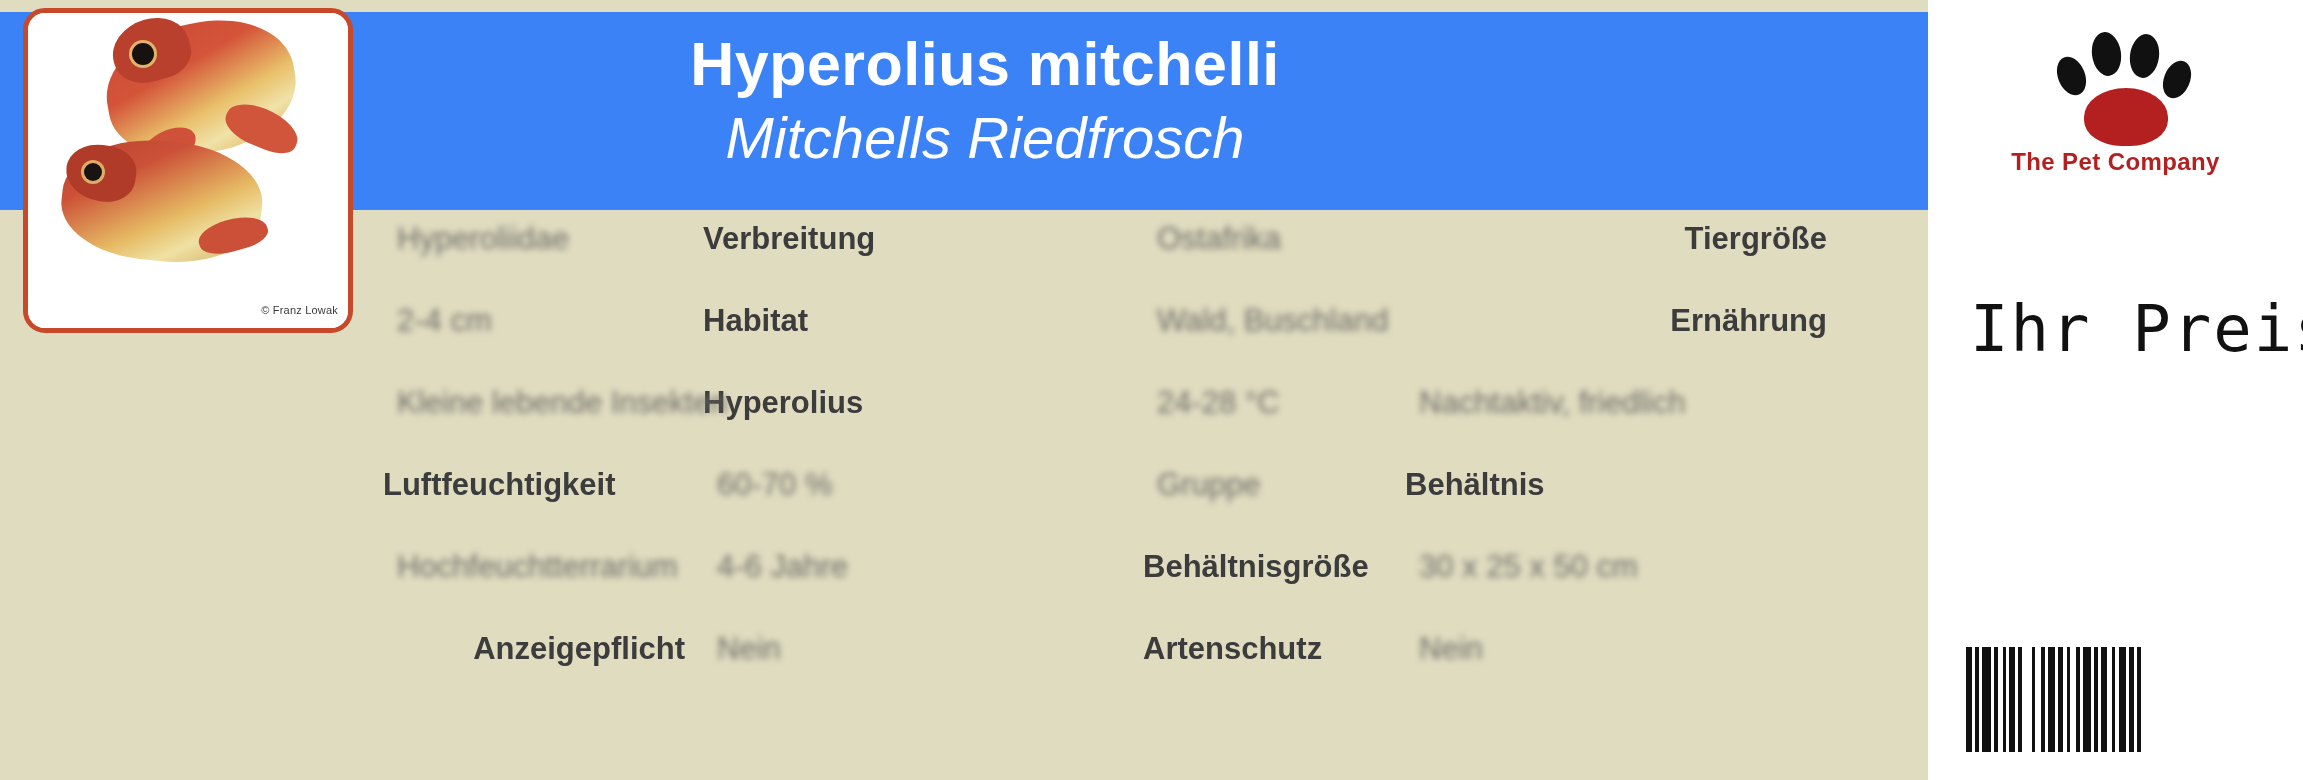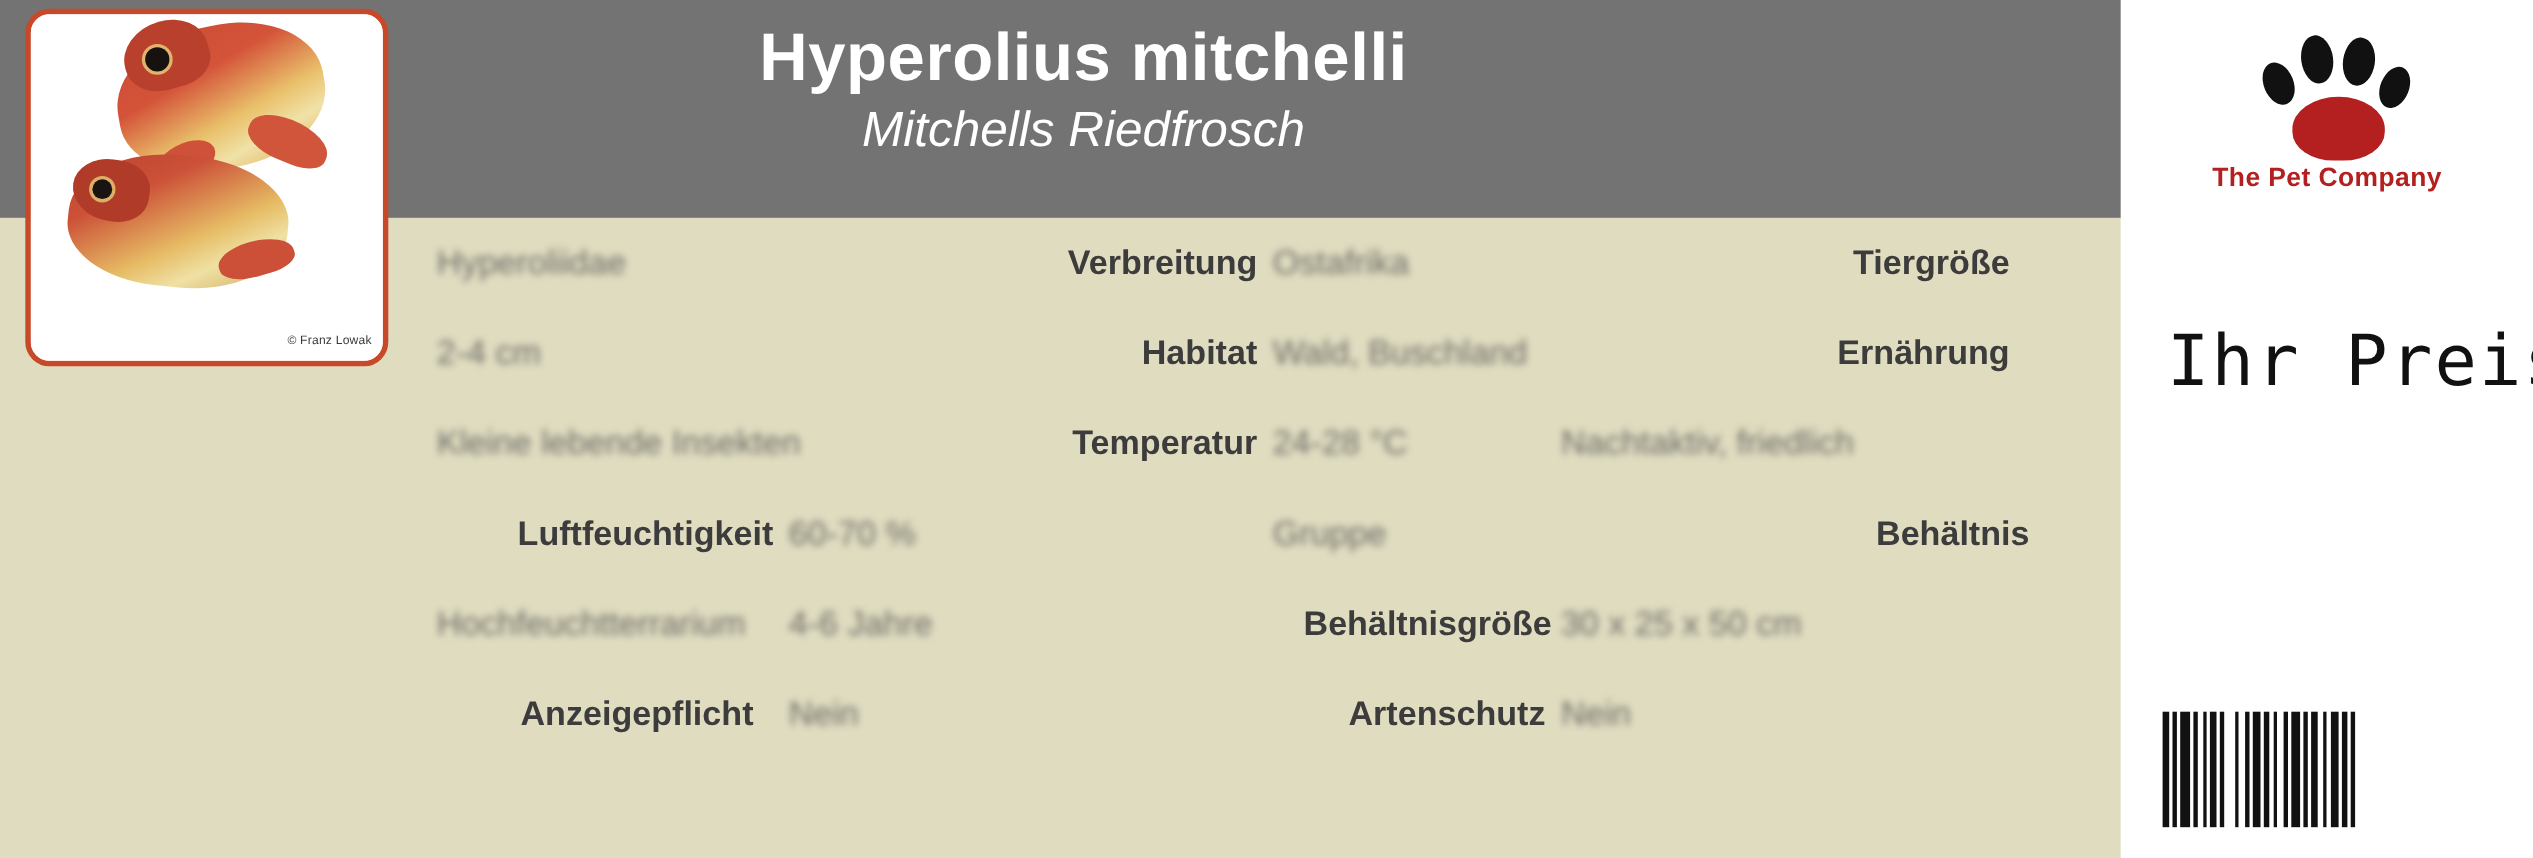--- a/index.html
+++ b/index.html
@@ -21,42 +21,42 @@
   .info-panel {
     position: absolute;
     left: 0; top: 0;
     width: 1928px;
     height: 780px;
     background: #e0dcc0;
   }
 
   .header-band {
     position: absolute;
-    left: 0; top: 0;
+    left: 0; top: 12px;
     width: 1928px;
     height: 198px;
-    background: #737373;
+    background: #3b82f6;
   }
 
   .title-block {
     position: absolute;
     left: 360px;
     top: 18px;
     width: 1250px;
     text-align: center;
     color: #ffffff;
   }
   .species-title {
     font-size: 61px;
     font-weight: bold;
     letter-spacing: 0.5px;
     line-height: 1.12;
   }
   .species-common {
-    font-size: 45px;
+    font-size: 58px;
     font-style: italic;
     line-height: 1.25;
     margin-top: 4px;
   }
 
   
   .photo-frame {
     position: absolute;
     left: 23px;
     top: 8px;
@@ -174,24 +174,23 @@
     white-space: nowrap;
   }
   .attr-value {
     font-size: 31px;
     color: #6d6d68;
     padding-left: 14px;
     white-space: nowrap;
     filter: blur(3.2px);
   }
   .attr-label.col2 {
-    text-align: right;
+    text-align: left;
     padding-right: 0;
     padding-left: 0;
-    margin-left: 42px;
   }
 
   
   .price-panel {
     position: absolute;
     left: 1928px; top: 0;
     width: 375px;
     height: 780px;
     background: #ffffff;
   }
@@ -291,21 +290,21 @@
       <div class="attr-label col2">Verbreitung</div>
       <div class="attr-value">Ostafrika</div>
 
       <div class="attr-label">Tiergröße</div>
       <div class="attr-value">2-4 cm</div>
       <div class="attr-label col2">Habitat</div>
       <div class="attr-value">Wald, Buschland</div>
 
       <div class="attr-label">Ernährung</div>
       <div class="attr-value">Kleine lebende Insekten</div>
-      <div class="attr-label col2">Temperatur</div>
+      <div class="attr-label col2">Hyperolius</div>
       <div class="attr-value">24-28 °C</div>
 
       <div class="attr-value">Nachtaktiv, friedlich</div>
       <div class="attr-label col2">Luftfeuchtigkeit</div>
       <div class="attr-value">60-70 %</div>
 
       <div class="attr-value">Gruppe</div>
       <div class="attr-label col2">Behältnis</div>
       <div class="attr-value">Hochfeuchtterrarium</div>
 

